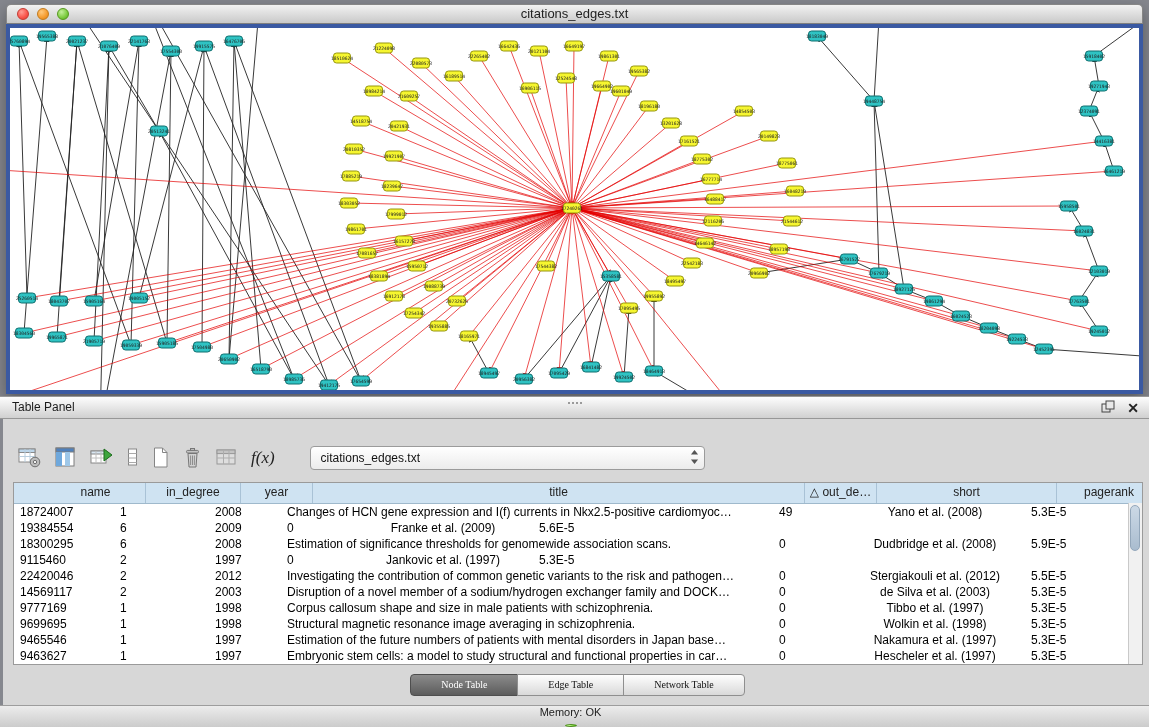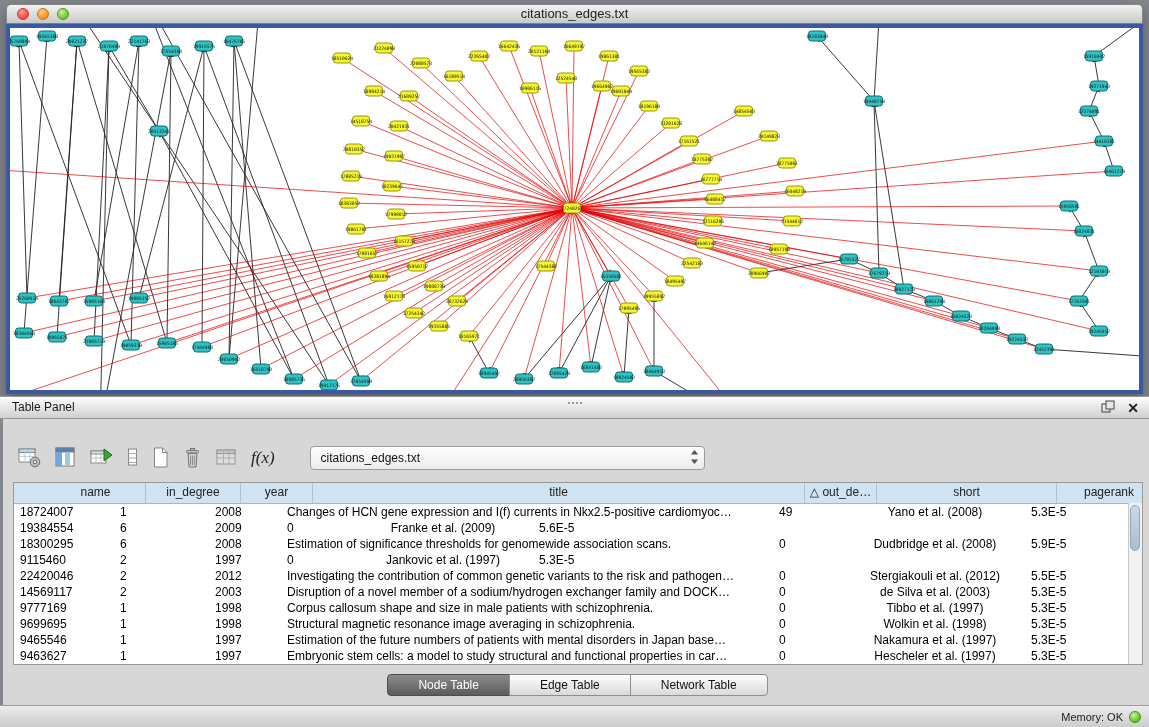--- a/index.html
+++ b/index.html
@@ -34,26 +34,26 @@
   .grid-header{display:flex;height:20px;background:#cfe3f2;border-bottom:1px solid #9fb9cc;padding-left:32px;}
   .hc{font-size:12px;line-height:19px;text-align:center;color:#222;border-right:1px solid #a9c2d6;box-sizing:border-box;overflow:hidden;white-space:nowrap;flex-shrink:0;}
   .c0{width:100px;} .c1{width:95px;} .c2{width:72px;} .c3{width:492px;} .c4{width:72px;} .c5{width:180px;} .c6{width:105px;}
   .tr{display:flex;height:16px;background:#fff;}
   .td{font-size:12px;line-height:16px;color:#000;padding-left:6px;box-sizing:border-box;overflow:hidden;white-space:nowrap;flex-shrink:0;}
   .td.c5{text-align:center;padding-left:0;}
   .vscroll{position:absolute;right:0;top:20px;width:14px;height:161px;background:#f1f1f1;border-left:1px solid #c9c9c9;box-sizing:border-box;}
   .vthumb{margin:2px 1px;width:10px;height:46px;border-radius:5px;background:linear-gradient(#ccd9e6,#a9bccf);border:1px solid #93a7bb;box-sizing:border-box;}
 
   .tabs{position:absolute;left:0;top:255px;width:100%;text-align:center;}
-  .tab{display:inline-block;height:20px;line-height:20px;padding:0 30px;font-size:12px;background:linear-gradient(#fefefe,#d9d9d9);border:1px solid #8f8f8f;margin-left:-1px;color:#111;vertical-align:top;}
+  .tab{display:inline-block;height:20px;line-height:20px;padding:0 30px;font-size:10px;background:linear-gradient(#fefefe,#d9d9d9);border:1px solid #8f8f8f;margin-left:-1px;color:#111;vertical-align:top;font-family:Liberation Serif, serif;}
   .tab:first-child{border-radius:4px 0 0 4px;margin-left:0;}
   .tab:last-child{border-radius:0 4px 4px 0;}
   .tab.active{background:linear-gradient(#8b8b8b,#5c5c5c);color:#fff;border-color:#4e4e4e;}
 
-  .status-bar{position:absolute;left:0;top:705px;width:100%;height:22px;background:linear-gradient(#ececec,#cccccc);border-top:1px solid #9d9d9d;box-sizing:border-box;display:flex;justify-content:flex-end;align-items:center;padding-right:8px;gap:6px;}
+  .status-bar{position:absolute;left:0;top:705px;width:100%;height:22px;background:linear-gradient(#ececec,#cccccc);border-top:1px solid #9d9d9d;box-sizing:border-box;display:flex;justify-content:flex-end;align-items:center;padding-right:8px;gap:6px;flex-direction:column;}
   .mem-label{font-size:11px;color:#222;}
   .mem-dot{width:12px;height:12px;border-radius:50%;background:radial-gradient(circle at 35% 30%,#c9f59c,#6ecb2c 60%,#3f9b0c);border:1px solid #4c8f1a;box-sizing:border-box;}
 </style>
 </head>
 <body>
 
 <div class="screen">
 
   <div class="net-window">
     <div class="titlebar">

